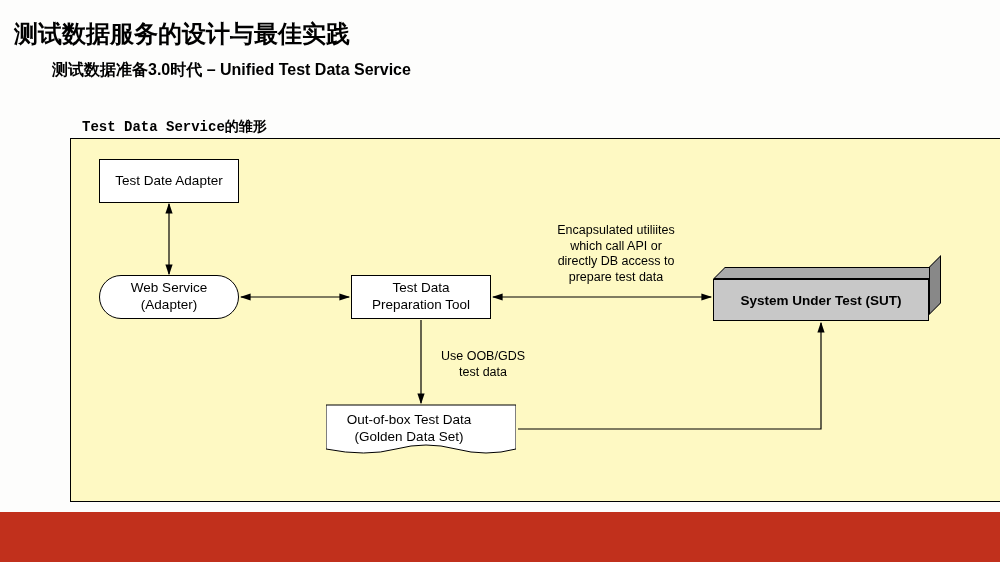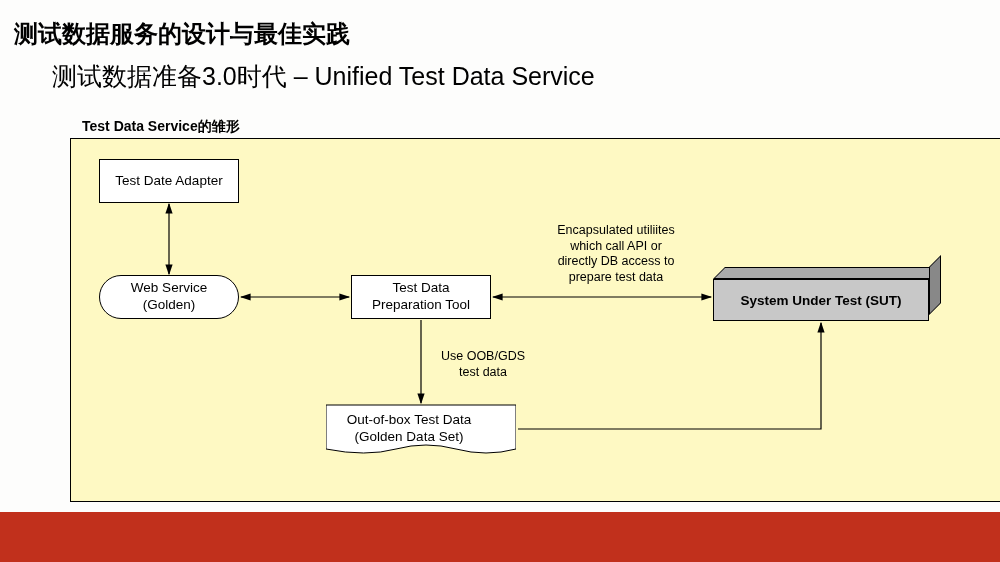--- a/index.html
+++ b/index.html
@@ -1,20 +1,20 @@
 <!DOCTYPE html>
 <html><head>
 <meta charset="utf-8">
 <style>
   * { box-sizing: border-box; margin: 0; padding: 0; }
   html, body { width: 1000px; height: 562px; font-family: "Microsoft YaHei", Arial, sans-serif; background: #fff; overflow: hidden; }
   .slide { position: relative; width: 1000px; height: 562px; background: #fdfdfc; }
   .title { position: absolute; left: 14px; top: 18px; font-size: 24px; font-weight: 700; color: #000; }
-  .subtitle { position: absolute; left: 52px; top: 60px; font-size: 25px; font-weight: 400; color: #000; text-align: center; }
-  .diagram-title { position: absolute; left: 82px; top: 118px; font-size: 14px; font-weight: 700; color: #000; }
+  .subtitle { position: absolute; left: 52px; top: 60px; font-size: 16px; font-weight: 700; color: #000; text-align: center; }
+  .diagram-title { position: absolute; left: 82px; top: 118px; font-size: 14px; font-weight: 700; color: #000; font-family: Liberation Mono, monospace; }
   .diagram-frame { position: absolute; left: 70px; top: 138px; width: 968px; height: 364px; border: 1px solid #000; background: #fef9c3; }
   .box { position: absolute; border: 1px solid #000; background: #fff; display: flex; align-items: center; justify-content: center; text-align: center; font-size: 13.5px; line-height: 1.25; padding: 4px; }
   .adapter { left: 28px; top: 20px; width: 140px; height: 44px; }
   .webservice { left: 28px; top: 136px; width: 140px; height: 44px; border-radius: 22px; }
   .preptool { left: 280px; top: 136px; width: 140px; height: 44px; }
   .oob { left: 243px; top: 266px; width: 190px; height: 48px; border: none; }
   .sut-wrap { position: absolute; left: 642px; top: 134px; width: 226px; height: 48px; }
   .sut-side { position: absolute; left: 216px; top: -6px; width: 12px; height: 48px; background: #888; transform: skewY(-45deg); transform-origin: top left; border: 1px solid #000; }
   .sut-top { position: absolute; left: 0; top: -6px; width: 216px; height: 12px; background: #aaa; transform: skewX(-45deg); transform-origin: bottom left; border: 1px solid #000; }
   .sut-front { position: absolute; left: 0; top: 6px; width: 216px; height: 42px; background: #c8c8c8; border: 1px solid #000; display: flex; align-items: center; justify-content: center; font-size: 13.5px; font-weight: bold; }
@@ -34,21 +34,21 @@
   <div class="diagram-title">Test Data Service的雏形</div>
 
   <div class="diagram-frame">
 
     <div class="box adapter">
       <span>Test Date Adapter</span>
     </div>
 
     <div class="box webservice">
       <span style="white-space:pre-line">Web Service
-(Golden)</span>
+(Adapter)</span>
     </div>
 
     <div class="box preptool">
       <span style="white-space:pre-line">Test Data
 Preparation Tool</span>
     </div>
 
     <svg class="oob-svg" viewBox="0 0 190 56">
       <path d="M0 4 L190 4 L190 48 Q160 56 130 48 Q100 40 70 48 Q40 56 0 48 Z" fill="#fff" stroke="#000" stroke-width="1"></path>
     </svg>

